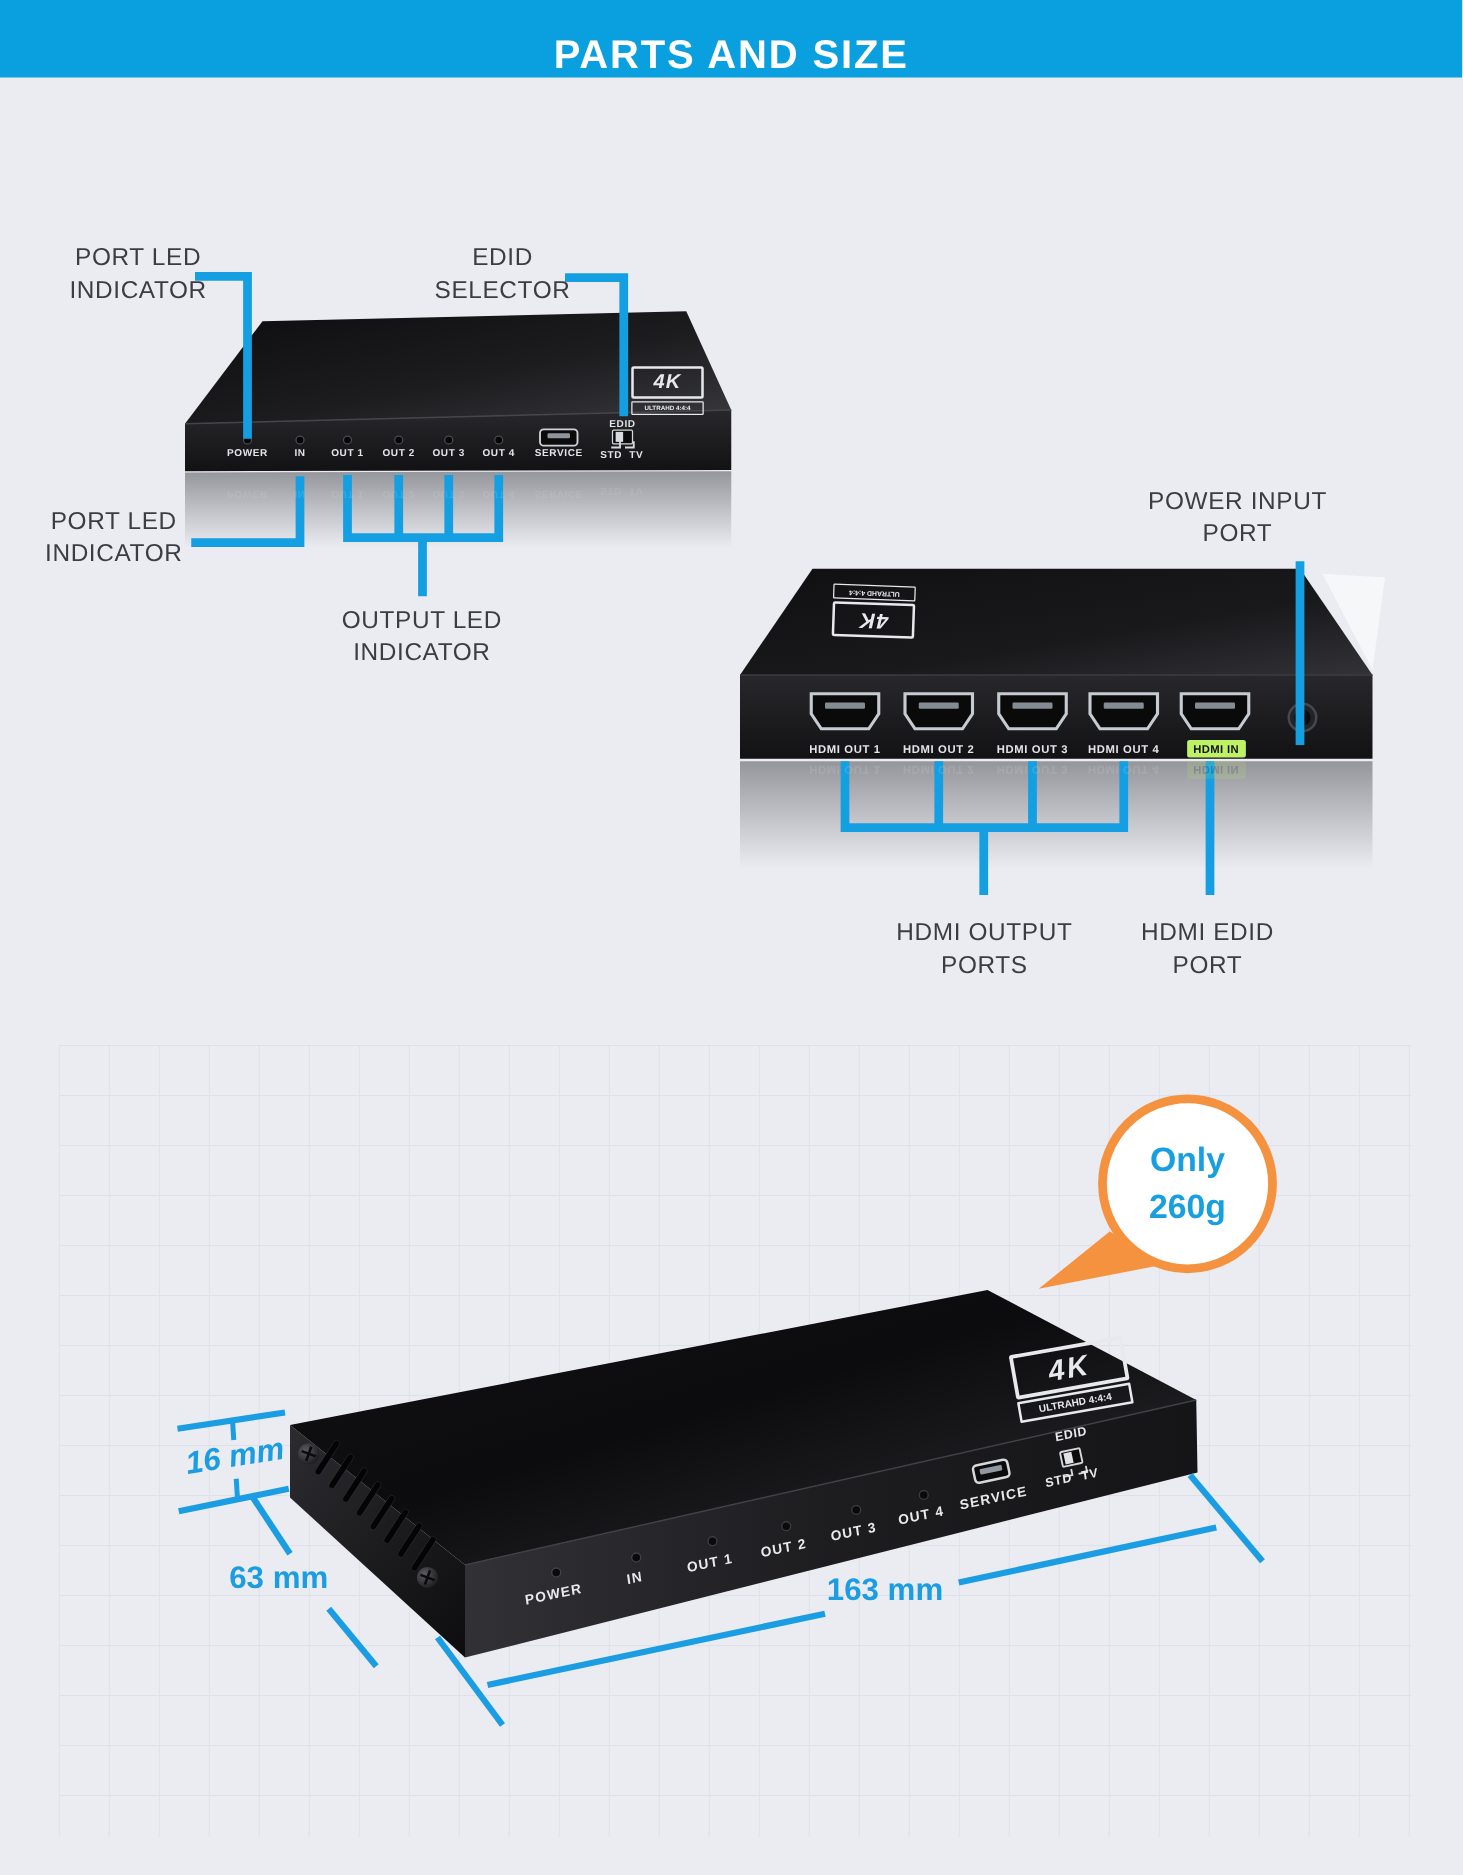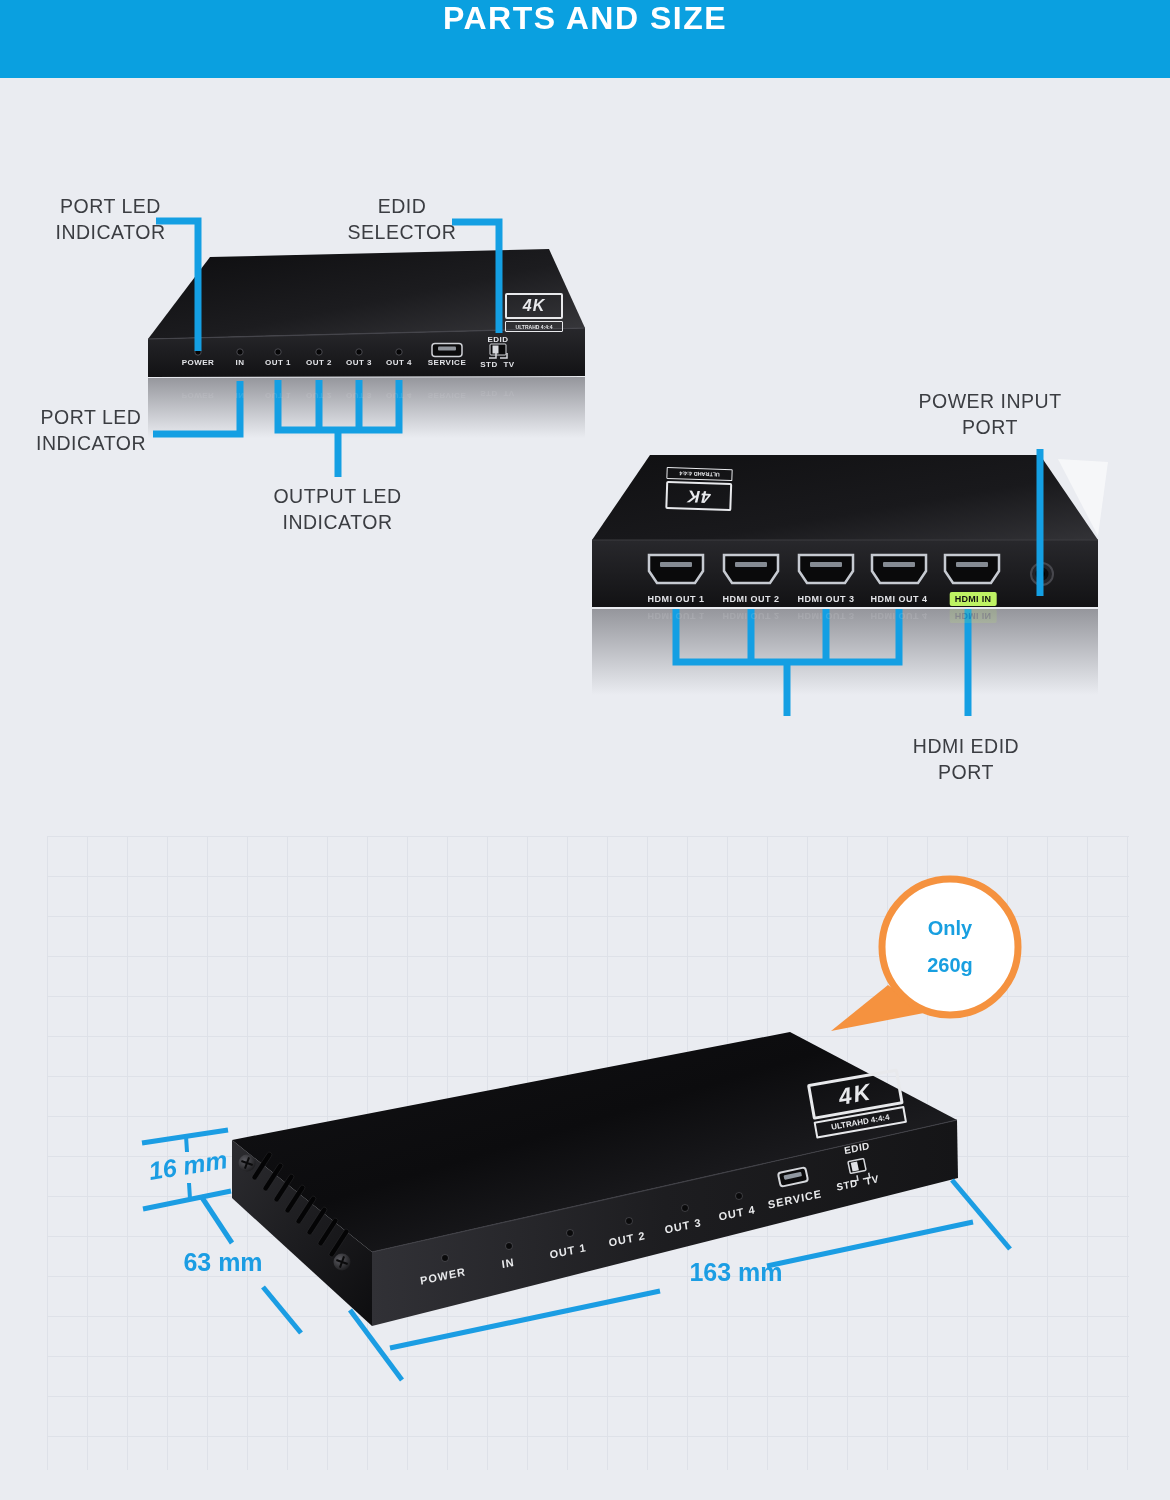--- a/index.html
+++ b/index.html
@@ -1,20 +1,20 @@
 <!DOCTYPE html>
 <html><head>
 <meta charset="utf-8">
 <style>
   html,body{margin:0;padding:0;background:#eaecf1;}
   .page{position:relative;width:1170px;height:1500px;overflow:hidden;
         background:#eaecf1;font-family:"Liberation Sans",sans-serif;}
   
-  .header{position:absolute;left:0;top:0;width:1170px;height:78px;background:#0aa0e0;
-          display:flex;align-items:flex-start;justify-content:center;}
+  .header{position:absolute;left:0;top:0;width:1170px;height:62px;background:#0aa0e0;
+          display:flex;align-items:flex-end;justify-content:center;}
   .header .title{color:#ffffff;font-size:32px;font-weight:600;letter-spacing:1.5px;}
   
   .grid{position:absolute;left:47px;top:836px;width:1082px;height:634px;
         background-image:linear-gradient(to right,#dee1e8 1px,transparent 1px),
                          linear-gradient(to bottom,#dee1e8 1px,transparent 1px);
         background-size:40px 40px;}
   
   svg.canvas{position:absolute;left:0;top:0;z-index:2;}
   
   .callout{position:absolute;z-index:3;color:#3b3d42;font-size:19.5px;font-weight:500;
@@ -37,21 +37,21 @@
                 align-items:center;justify-content:center;font-weight:bold;white-space:nowrap;}
   
   .svlabel{position:absolute;z-index:3;color:#e9eaec;font-weight:bold;font-size:11px;
            letter-spacing:1px;white-space:nowrap;
            transform:translate(-50%,-50%) rotate(-12deg) skewX(-4deg);}
   .svlabel.small{font-size:10px;letter-spacing:.5px;}
   
   .dim{position:absolute;z-index:3;color:#1b9de3;font-weight:bold;font-size:25px;
        text-align:center;white-space:nowrap;}
   
-  .bubble-text{position:absolute;z-index:3;color:#189fe0;font-weight:bold;font-size:20px;
+  .bubble-text{position:absolute;z-index:3;color:#189fe0;font-weight:bold;font-size:27px;
                line-height:37px;text-align:center;}
 </style>
 </head>
 <body>
 
 <div class="page">
 
   <div class="header">
     <span class="title">PARTS AND SIZE</span>
   </div>
@@ -261,20 +261,24 @@
 
   <div class="badge" style="left:505px;top:293px;width:58px;">
     <div class="b-main" style="height:22px;font-size:16px;">4K</div>
     <div class="b-sub" style="height:9px;font-size:5px;">ULTRAHD 4:4:4</div>
   </div>
 
   <div class="callout" style="left:910px;top:388px;width:160px;">
     <div>POWER INPUT</div>
     <div>PORT</div>
   </div>
+  <div class="callout" style="left:705px;top:733px;width:165px;">
+    <div>HDMI OUTPUT</div>
+    <div>PORTS</div>
+  </div>
   <div class="callout" style="left:885px;top:733px;width:162px;">
     <div>HDMI EDID</div>
     <div>PORT</div>
   </div>
 
   <div class="prow rv" style="left:592px;top:541px;width:506px;height:66px;">
     <span class="plabel" style="left:84px;top:58px;">HDMI OUT 1</span>
     <span class="plabel" style="left:159px;top:58px;">HDMI OUT 2</span>
     <span class="plabel" style="left:234px;top:58px;">HDMI OUT 3</span>
     <span class="plabel" style="left:307px;top:58px;">HDMI OUT 4</span>
@@ -293,21 +297,21 @@
     <div class="b-sub" style="height:10px;font-size:5.5px;">ULTRAHD 4:4:4</div>
   </div>
 
   <div class="bubble-text" style="left:880px;top:910px;width:140px;">
     <div>Only</div>
     <div>260g</div>
   </div>
 
   <div class="dim" style="left:140px;top:1151px;width:96px;transform:rotate(-9deg);font-style:italic;">16 mm</div>
   <div class="dim" style="left:150px;top:1248px;width:146px;">63 mm</div>
-  <div class="dim" style="left:656px;top:1258px;width:160px;">163 mm</div>
+  <div class="dim" style="left:628px;top:1258px;width:160px;">163 mm</div>
 
   <span class="svlabel" style="left:443px;top:1276px;">POWER</span>
   <span class="svlabel" style="left:508px;top:1263px;">IN</span>
   <span class="svlabel" style="left:568px;top:1251px;">OUT 1</span>
   <span class="svlabel" style="left:627px;top:1239px;">OUT 2</span>
   <span class="svlabel" style="left:683px;top:1226px;">OUT 3</span>
   <span class="svlabel" style="left:737px;top:1213px;">OUT 4</span>
   <span class="svlabel" style="left:795px;top:1199px;">SERVICE</span>
   <span class="svlabel small" style="left:857px;top:1148px;">EDID</span>
   <span class="svlabel small" style="left:847px;top:1185px;">STD</span>

